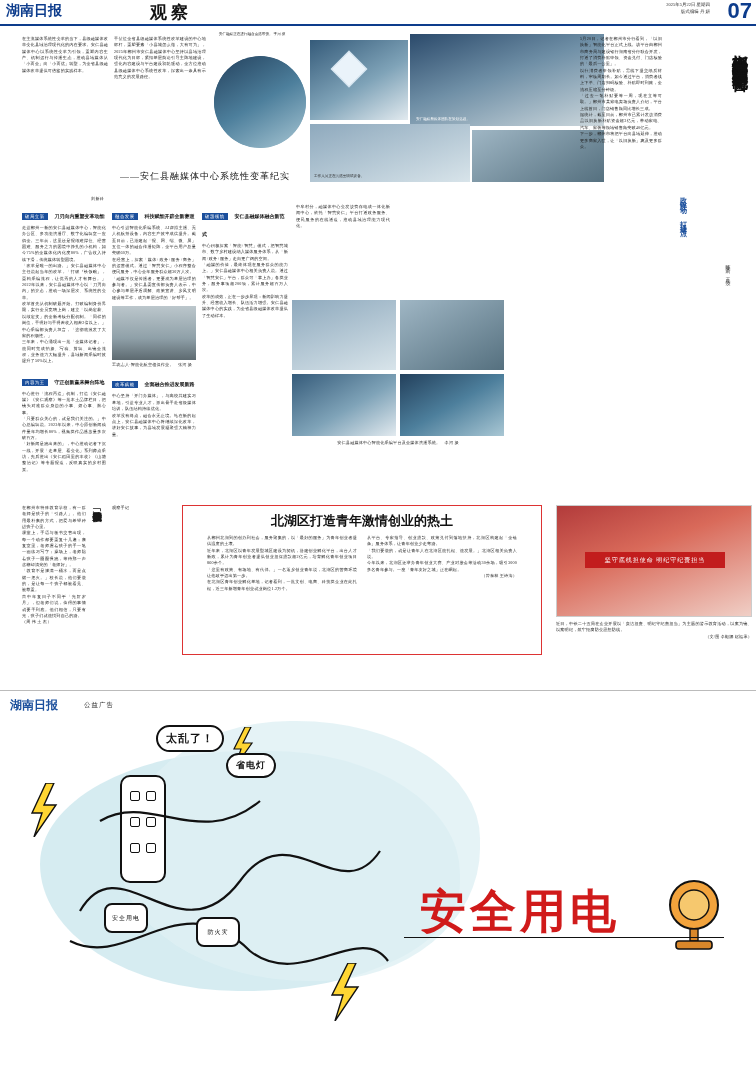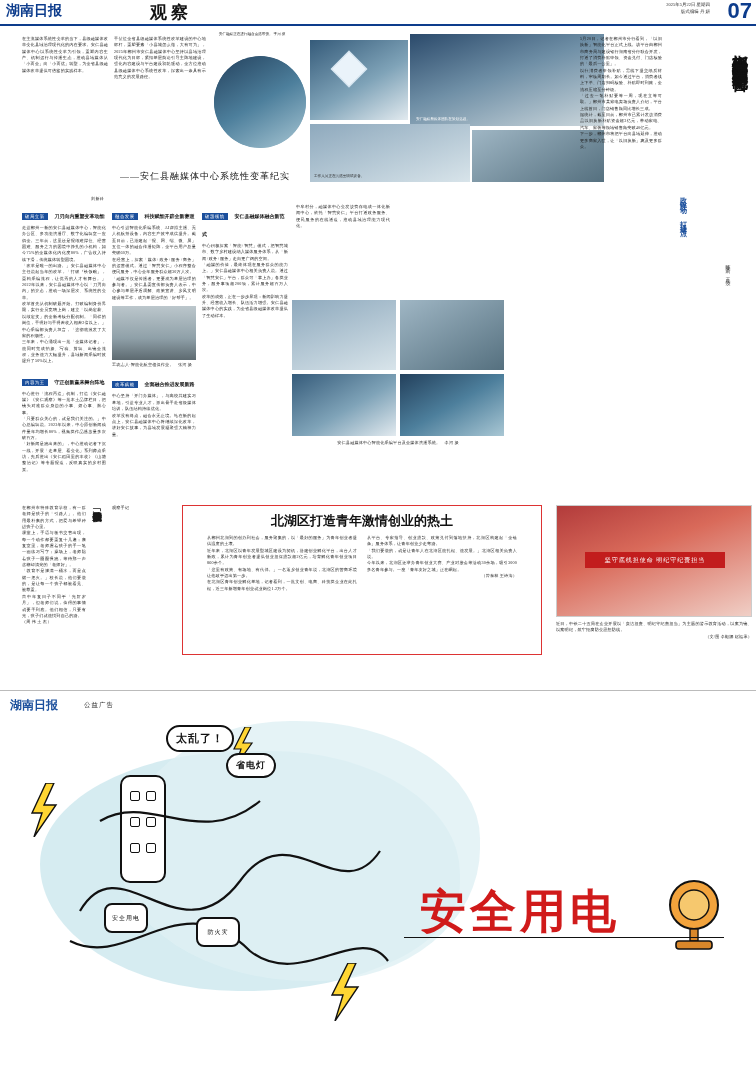--- a/index.html
+++ b/index.html
@@ -369,21 +369,21 @@
     <svg style="position:absolute; left:30px; top:92px;" width="28" height="54">
       <polygon points="16,0 2,30 12,30 4,54 26,22 14,22 24,0" fill="#ffd633" stroke="#111" stroke-width="1.4"></polygon>
     </svg>
     <svg style="position:absolute; left:330px; top:272px;" width="30" height="58">
       <polygon points="18,0 2,32 13,32 5,58 28,24 15,24 26,0" fill="#ffd633" stroke="#111" stroke-width="1.4"></polygon>
     </svg>
     <svg style="position:absolute; left:232px; top:36px;" width="22" height="40">
       <polygon points="13,0 2,22 9,22 3,40 20,16 11,16 19,0" fill="#ffd633" stroke="#111" stroke-width="1.2"></polygon>
     </svg>
 
-    <div class="bub" style="left:166px; top:34px;">太乱了！</div>
+    <div class="bub" style="left:156px; top:34px;">太乱了！</div>
     <div class="bub" style="left:226px; top:62px; font-size:9px;">省电灯</div>
 
     <div class="strip" style="left:120px; top:84px; width:46px; height:108px;">
       <div class="hole" style="left:8px; top:14px;"></div>
       <div class="hole" style="left:24px; top:14px;"></div>
       <div class="hole" style="left:8px; top:40px;"></div>
       <div class="hole" style="left:24px; top:40px;"></div>
       <div class="hole" style="left:8px; top:66px;"></div>
       <div class="hole" style="left:24px; top:66px;"></div>
     </div>

